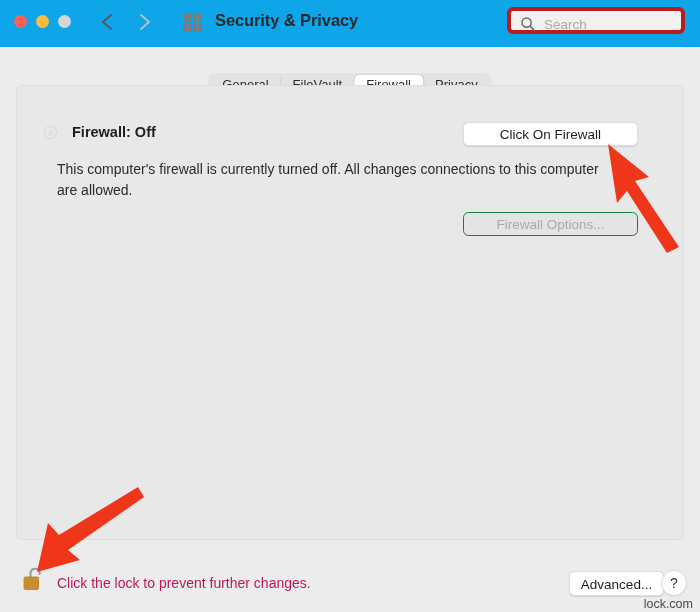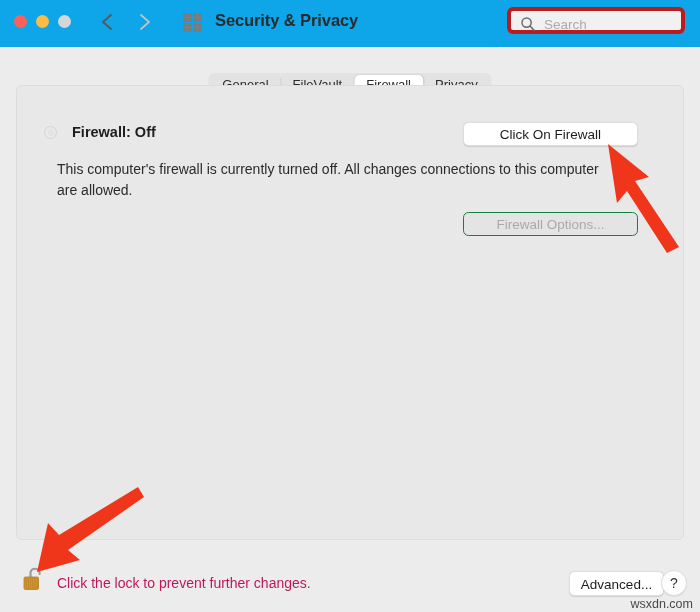--- a/index.html
+++ b/index.html
@@ -354,21 +354,21 @@
       <line x1="13.0" y1="13.6" x2="13.0" y2="24.9"></line>
       <line x1="15.2" y1="13.6" x2="15.2" y2="24.9"></line>
     </g>
   </svg>
 </div>
 <div id="lock-label">Click the lock to prevent further changes.</div>
 
 <div id="advanced-button">Advanced...</div>
 <div id="help-button">?</div>
 
-<div id="watermark">wsxdn.com</div>
+<div id="watermark">lock.com</div>
 
 <div class="arrow-overlay" id="arrow-to-turn-on">
   <svg width="115" height="120" viewBox="0 0 115 120">
     <path d="M33 11 L74 44 L60 48 L104 114 L92 120 L52 58 L42 70 Z" fill="#f0361a"></path>
   </svg>
 </div>
 
 <div class="arrow-overlay" id="arrow-to-lock">
   <svg width="140" height="110" viewBox="0 0 140 110">
     <path d="M29 92 L40 43 L51 55 L130 7 L136 17 L60 70 L72 80 Z" fill="#f0361a"></path>

